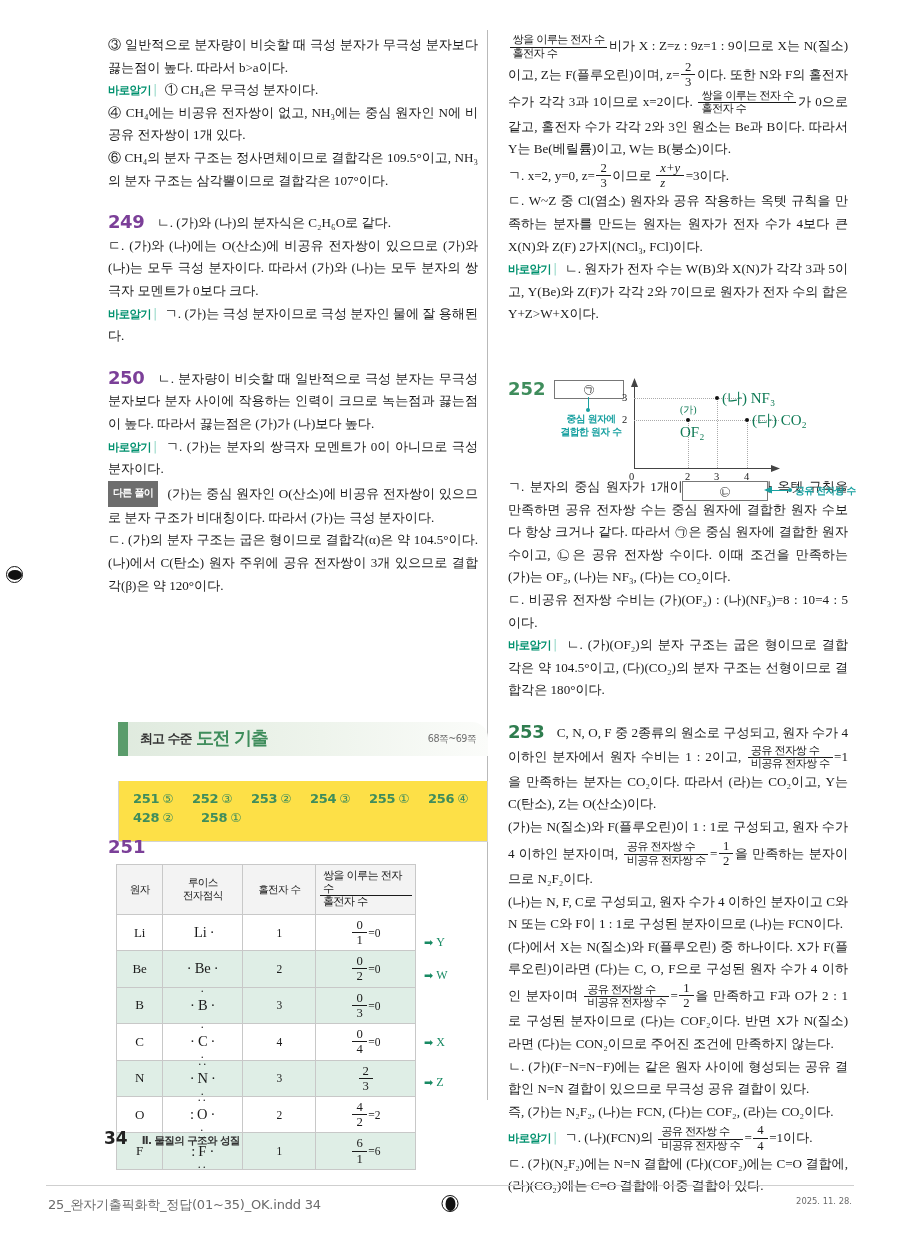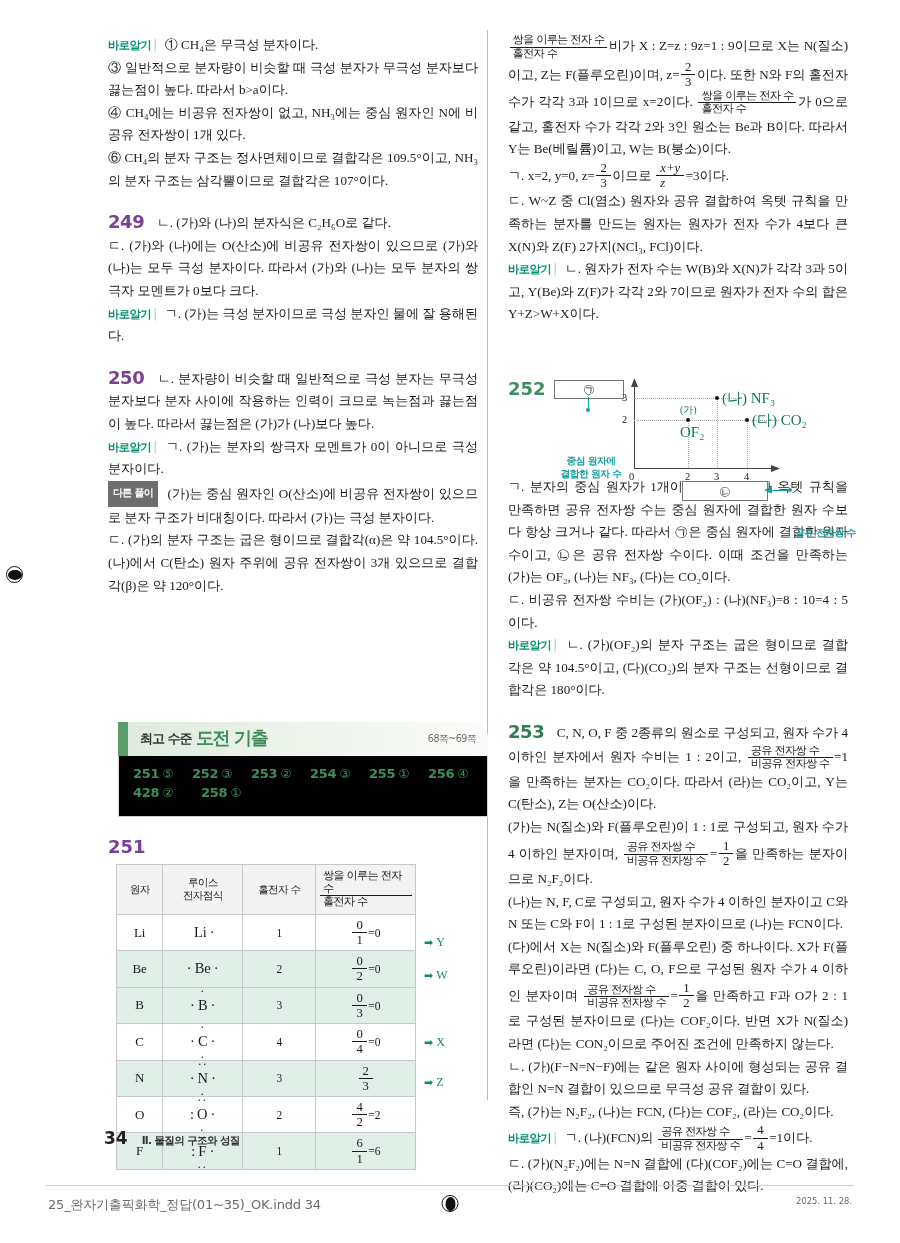--- a/index.html
+++ b/index.html
@@ -79,21 +79,21 @@
     font-family:"DejaVu Sans","Liberation Sans",sans-serif;
     font-weight:bold;font-size:18px;color:#3f8d5c;letter-spacing:-1.4px;
   }
   .ch-head .pages{
     position:absolute;right:12px;top:11px;
     font-family:"DejaVu Sans","Liberation Sans",sans-serif;
     font-size:9.6px;color:#6f6f6f;letter-spacing:-0.5px;
   }
   .ch-body{
     border:1px solid #d3d3d3;border-top:none;
-    padding:10px 0 12px 14px;background:#000000;
+    padding:10px 0 12px 14px;background:#fde047;margin-top:25px;
   }
   .ans-row{display:flex;margin-bottom:4px;}
   .ans{
     width:68px;
     font-family:"DejaVu Sans","Liberation Sans",sans-serif;
     font-weight:bold;font-size:13px;color:#3f8d5c;letter-spacing:-0.3px;
   }
   .ans .circ{font-weight:normal;font-size:12.4px;margin-left:3px;}
 
   
@@ -136,21 +136,21 @@
     font-family:"DejaVu Sans","Liberation Sans",sans-serif;
     font-weight:bold;font-size:18px;color:#3f8d5c;
   }
   .gbox{
     position:absolute;border:1px solid #777;background:#fff;
     text-align:center;font-size:11px;font-family:"Liberation Serif",serif;
   }
   .glabel{
     position:absolute;
     font-family:"DejaVu Sans","Liberation Sans",sans-serif;
-    font-weight:bold;font-size:9.8px;color:#18a0a0;letter-spacing:-0.6px;line-height:13px;margin-top:42px;
+    font-weight:bold;font-size:9.8px;color:#18a0a0;letter-spacing:-0.6px;line-height:13px;
   }
   .axis{position:absolute;background:#444;}
   .gridline{position:absolute;border-top:1px dotted #aaa;}
   .gridvert{position:absolute;border-left:1px dotted #aaa;}
   .pt{position:absolute;width:4px;height:4px;border-radius:50%;background:#111;}
   .ptlabel{position:absolute;font-family:"Liberation Serif",serif;font-size:15px;color:#0f7a55;white-space:nowrap;}
   .tick{position:absolute;font-family:"Liberation Serif",serif;font-size:10.5px;color:#222;}
   .conn{position:absolute;border-top:1px solid #18a0a0;}
   .connv{position:absolute;border-left:1px solid #18a0a0;}
 
@@ -191,25 +191,25 @@
   <div class="divider"></div>
 
   <div class="sidemark">
     <div class="o"></div>
       <div class="i"></div>
   </div>
 
   <div class="col col-left">
 
     <div class="blk">
+      <p>③ 일반적으로 분자량이 비슷할 때 극성 분자가 무극성 분자보다 끓는점이 높다. 따라서 b&gt;a이다.</p>
       <p>
         <span class="tag-baro"><span>바로알기</span><span class="bar">|</span></span>
         <span>① CH₄은 무극성 분자이다.</span>
       </p>
-      <p>③ 일반적으로 분자량이 비슷할 때 극성 분자가 무극성 분자보다 끓는점이 높다. 따라서 b&gt;a이다.</p>
       <p>④ CH₄에는 비공유 전자쌍이 없고, NH₃에는 중심 원자인 N에 비공유 전자쌍이 1개 있다.</p>
       <p>⑥ CH₄의 분자 구조는 정사면체이므로 결합각은 109.5°이고, NH₃의 분자 구조는 삼각뿔이므로 결합각은 107°이다.</p>
     </div>
 
     <div class="gap"></div>
 
     <div class="blk">
       <p>
         <span class="qnum purple">249</span>
         <span>ㄴ. (가)와 (나)의 분자식은 C₂H₆O로 같다.</span>
@@ -338,21 +338,21 @@
 
   <div class="col col-right">
 
     <div class="blk">
       <p>
         <span class="frac kr"><span class="num">쌍을 이루는 전자 수</span><span class="den">홀전자 수</span></span><span>비가 X : Z=z : 9z=1 : 9이므로 X는 N(질소)이고, Z는 F(플루오린)이며, z=</span><span class="frac num-f"><span class="num">2</span><span class="den">3</span></span><span>이다. 또한 N와 F의 홀전자 수가 각각 3과 1이므로 x=2이다.</span> <span class="frac kr"><span class="num">쌍을 이루는 전자 수</span><span class="den">홀전자 수</span></span><span>가 0으로 같고, 홀전자 수가 각각 2와 3인 원소는 Be과 B이다. 따라서 Y는 Be(베릴륨)이고, W는 B(붕소)이다.</span>
       </p>
       <p>
         <span>ㄱ. x=2, y=0, z=</span><span class="frac num-f"><span class="num">2</span><span class="den">3</span></span><span>이므로</span> <span class="frac num-f"><span class="num it">x+y</span><span class="den it">z</span></span><span>=3이다.</span>
       </p>
-      <p>ㄷ. W~Z 중 Cl(염소) 원자와 공유 결합하여 옥텟 규칙을 만족하는 분자를 만드는 원자는 원자가 전자 수가 4보다 큰 X(N)와 Z(F) 2가지(NCl₃, FCl)이다.</p>
+      <p>ㄷ. W~Z 중 Cl(염소) 원자와 공유 작용하는 옥텟 규칙을 만족하는 분자를 만드는 원자는 원자가 전자 수가 4보다 큰 X(N)와 Z(F) 2가지(NCl₃, FCl)이다.</p>
       <p>
         <span class="tag-baro"><span>바로알기</span><span class="bar">|</span></span>
         <span>ㄴ. 원자가 전자 수는 W(B)와 X(N)가 각각 3과 5이고, Y(Be)와 Z(F)가 각각 2와 7이므로 원자가 전자 수의 합은 Y+Z&gt;W+X이다.</span>
       </p>
     </div>
 
     <div style="height:148px"></div>
 
     <div class="blk">
       <p>ㄱ. 분자의 중심 원자가 1개이고 모든 원자가 옥텟 규칙을 만족하면 공유 전자쌍 수는 중심 원자에 결합한 원자 수보다 항상 크거나 같다. 따라서 ㉠은 중심 원자에 결합한 원자 수이고, ㉡은 공유 전자쌍 수이다. 이때 조건을 만족하는 (가)는 OF₂, (나)는 NF₃, (다)는 CO₂이다.</p>

